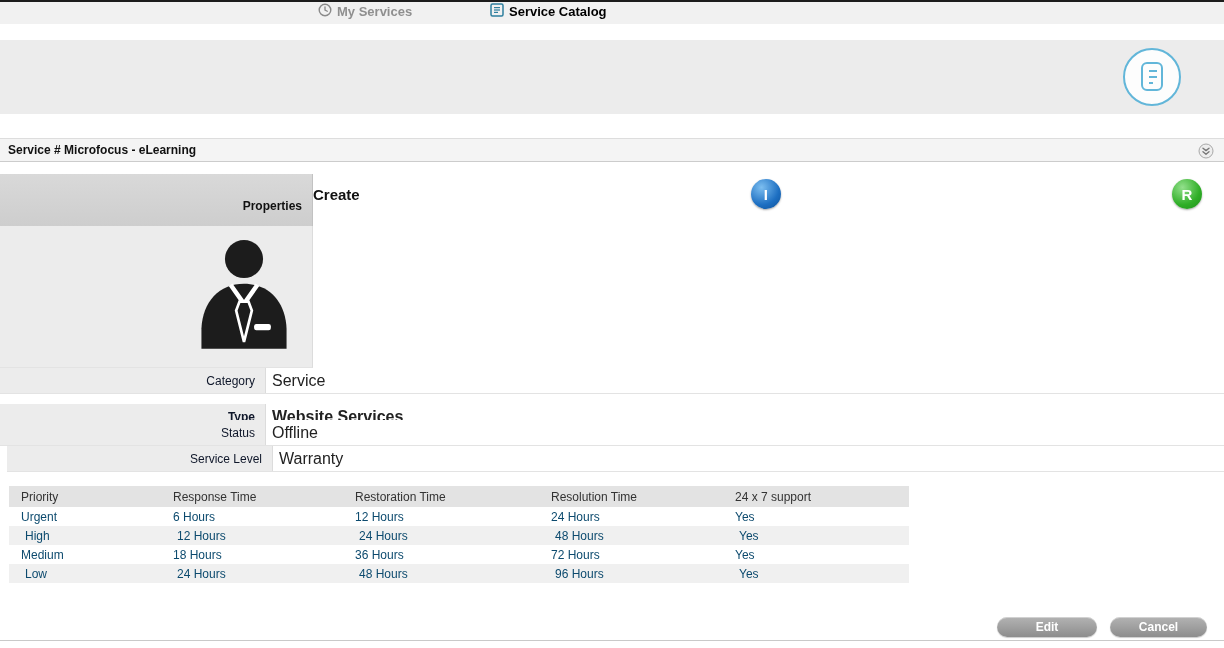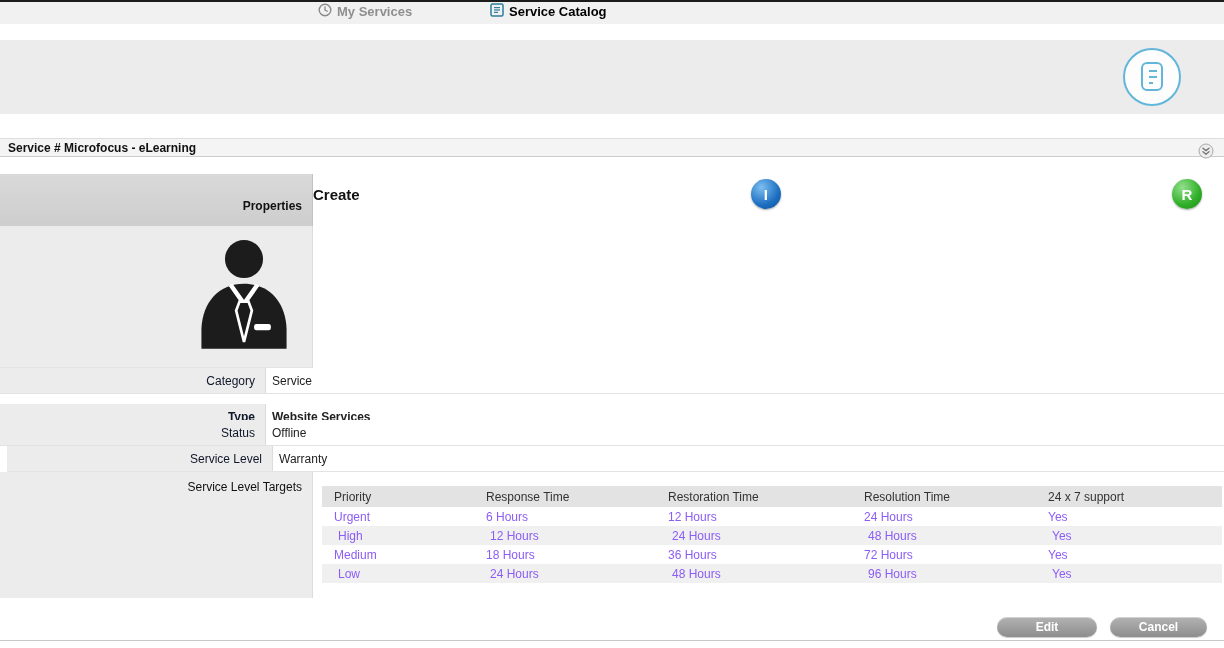--- a/index.html
+++ b/index.html
@@ -30,21 +30,21 @@
     position:absolute; left:0; top:40px; width:100%; height:74px;
     background:#ececec;
   }
   .circle-button {
     position:absolute; top:47px; left:1122px; width:60px; height:60px;
     cursor:pointer;
   }
 
   
   .title-bar {
-    position:absolute; left:0; top:138px; width:100%; height:19px;
+    position:absolute; left:0; top:138px; width:100%; height:24px;
     background:#f4f4f4; border-top:1px solid #ddd; border-bottom:1px solid #ccc;
     display:flex; align-items:center;
   }
   .title-bar .svc-title {
     padding-left:8px; font-size:12px; font-weight:bold; color:#111;
   }
   .collapse-btn {
     position:absolute; right:10px; top:4px; width:16px; height:16px; cursor:pointer;
   }
 
@@ -88,41 +88,41 @@
     position:absolute; left:0; width:100%; height:26px; display:flex;
     border-bottom:1px solid #e3e3e3; background:#fff;
   }
   .field-label {
     width:266px; background:#ececec; border-right:1px solid #dcdcdc;
     display:flex; align-items:center; justify-content:flex-end;
     padding-right:10px; font-size:12px; color:#0f172a;
   }
   .field-value {
     flex:1; display:flex; align-items:center; padding-left:6px;
-    font-size:12px; color:#222;
+    font-size:16px; color:#222;
   }
 
   .slt-block {
     position:absolute; left:0; top:472px; width:100%; height:126px; display:flex;
     background:#fff;
   }
   .slt-label-col {
     width:313px; background:#ececec; border-right:1px solid #dcdcdc;
     display:flex; justify-content:flex-end; padding:8px 10px 0 0;
     font-size:12px; color:#111;
   }
   .slt-table-wrap { flex:1; padding:14px 0 0 9px; }
   table.slt {
     border-collapse:collapse; table-layout:fixed; width:900px; font-size:12px;
   }
   table.slt th {
     background:#e3e3e3; height:21px; text-align:left; font-weight:normal;
     padding-left:12px; color:#333;
   }
-  table.slt td { height:19px; padding-left:12px; color:#8b5cf6; }
+  table.slt td { height:19px; padding-left:12px; color:#0c4a6e; }
   table.slt tr.odd  td { background:#ffffff; }
   table.slt tr.even td { background:#f0f0f0;padding-left:16px; }
   .col-priority    { width:152px; }
   .col-response    { width:182px; }
   .col-restoration { width:196px; }
   .col-resolution  { width:184px; }
   .col-support     { width:186px; }
 
   
   .btn {
@@ -222,21 +222,20 @@
   <div class="field-row" style="top:420px;">
     <div class="field-label">Status</div>
     <div class="field-value">Offline</div>
   </div>
   <div class="field-row" style="top:446px;margin-left:7px;">
     <div class="field-label">Service Level</div>
     <div class="field-value">Warranty</div>
   </div>
 
   <div class="slt-block">
-    <div class="slt-label-col">Service Level Targets</div>
     <div class="slt-table-wrap">
       <table class="slt">
         <colgroup>
           <col class="col-priority">
             <col class="col-response">
             <col class="col-restoration">
             <col class="col-resolution">
             <col class="col-support">
         </colgroup>
         <thead>

